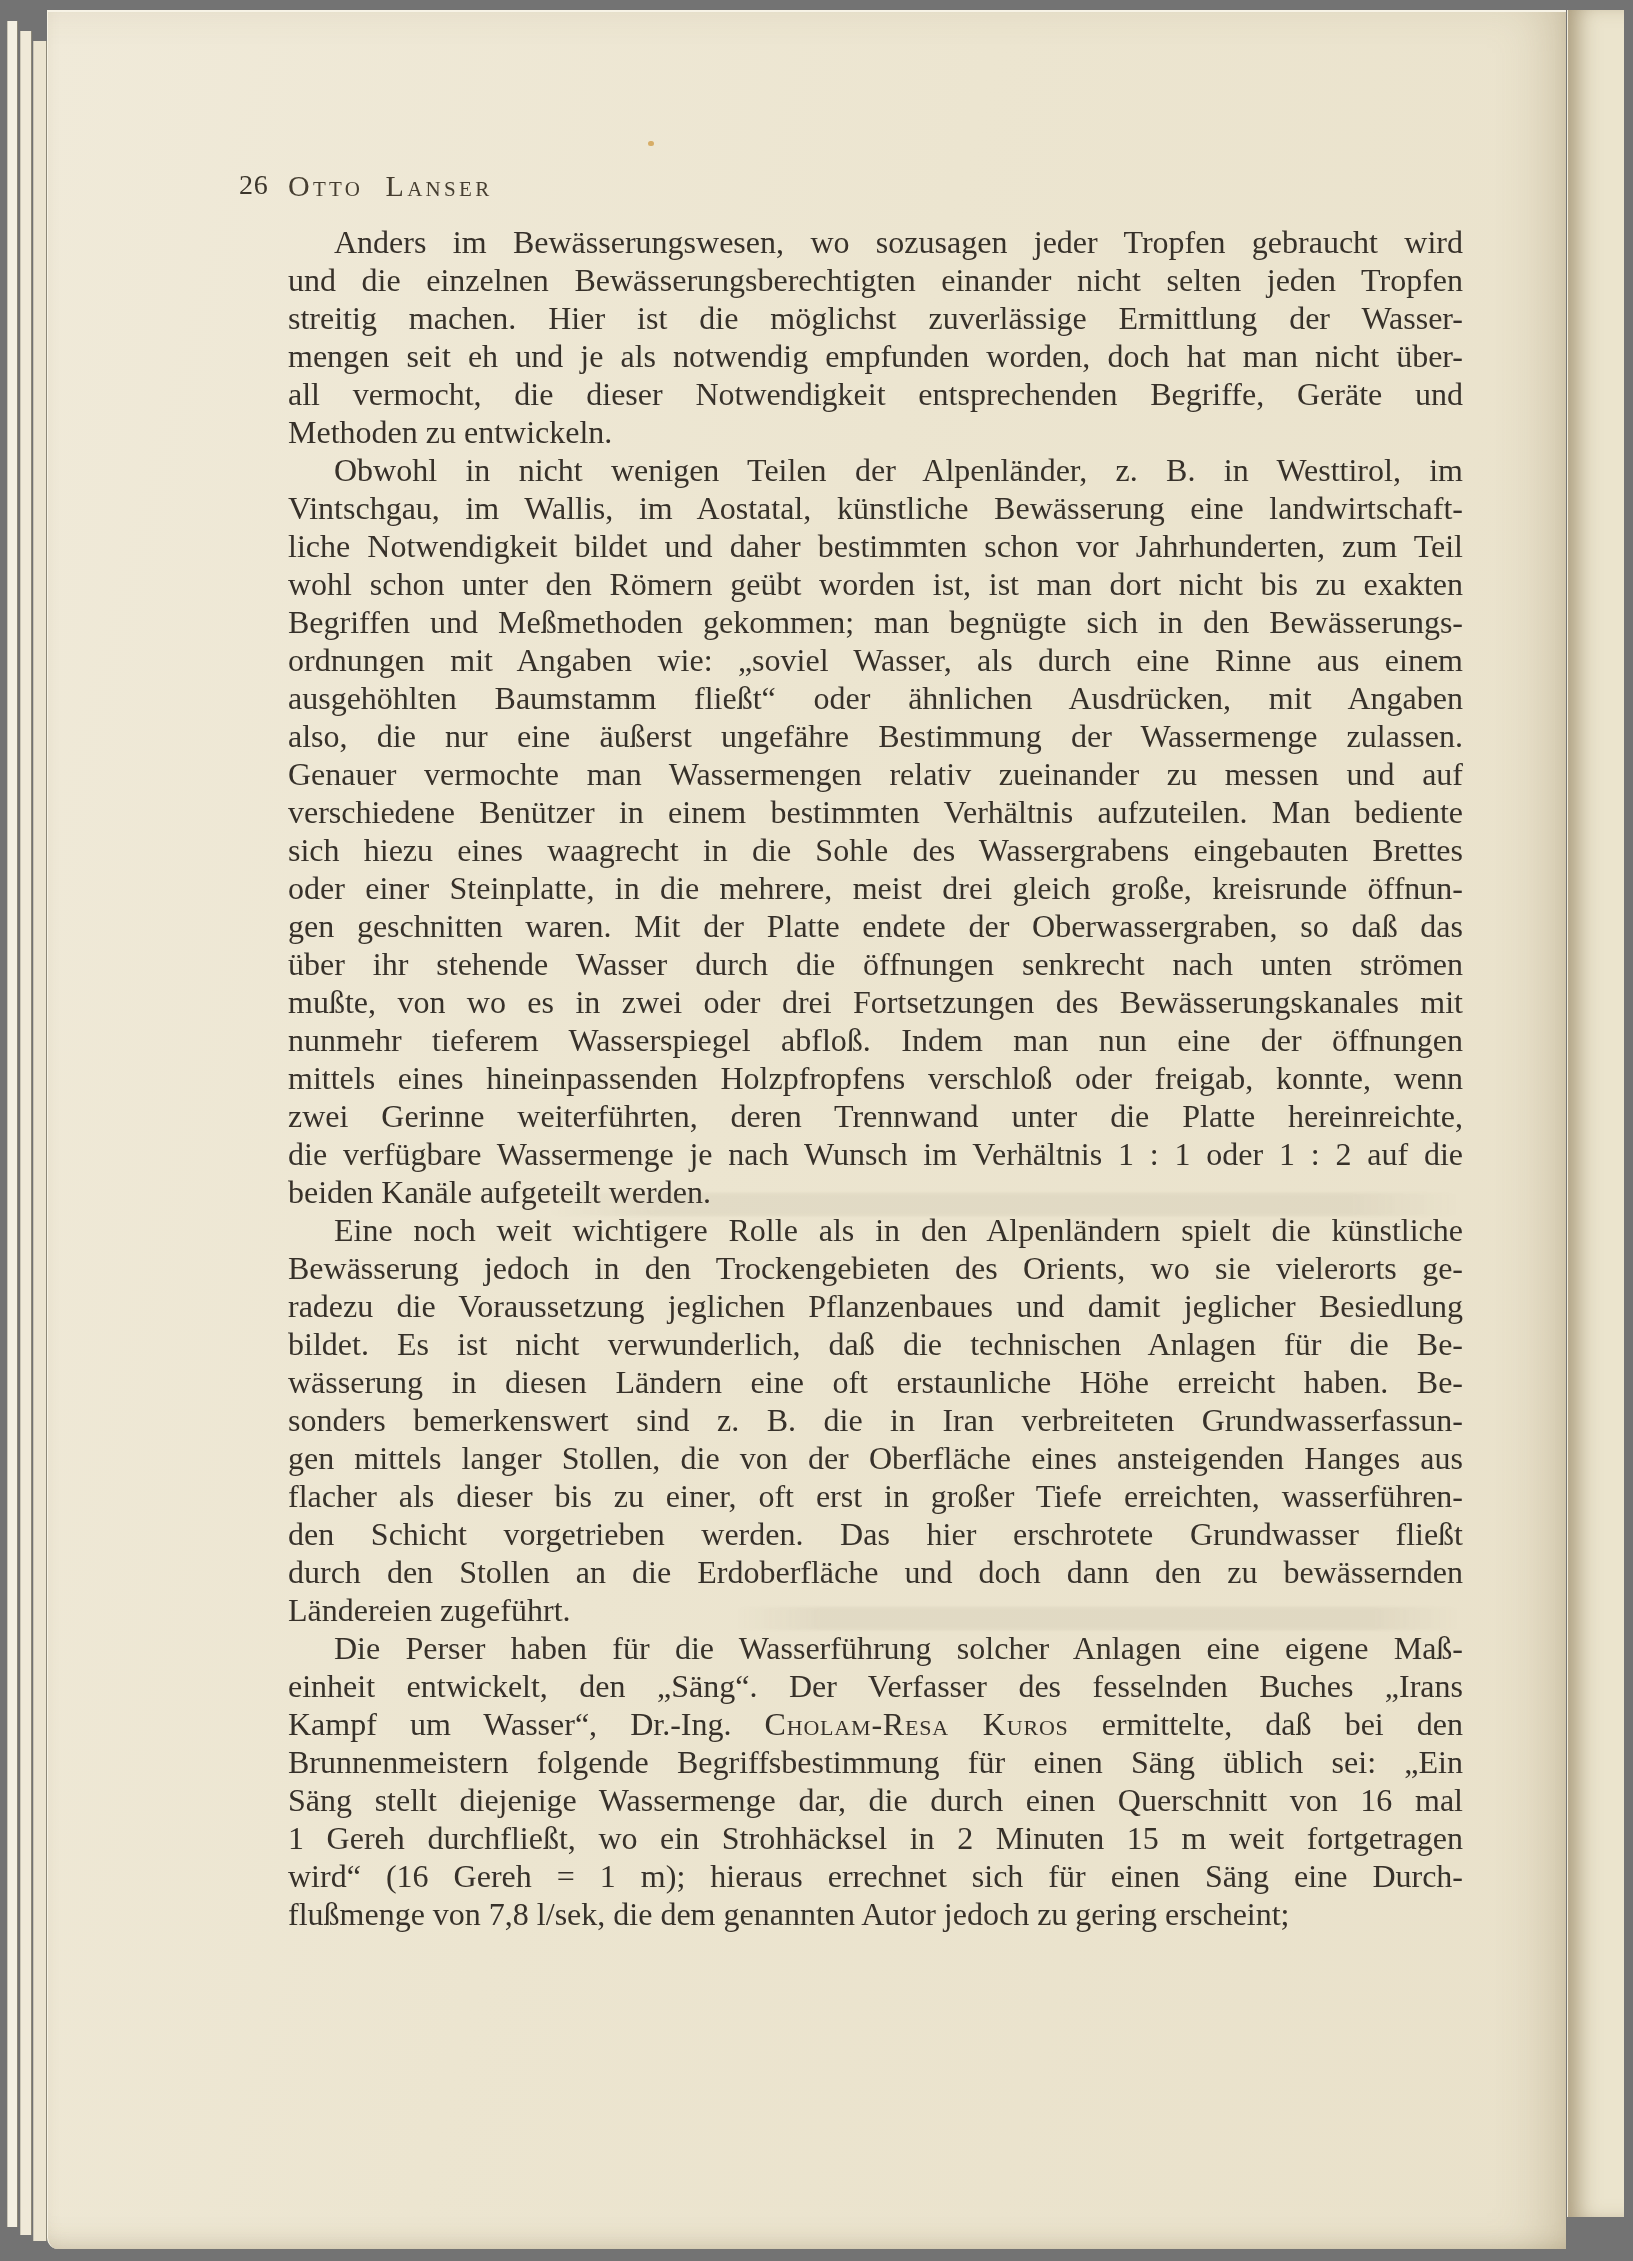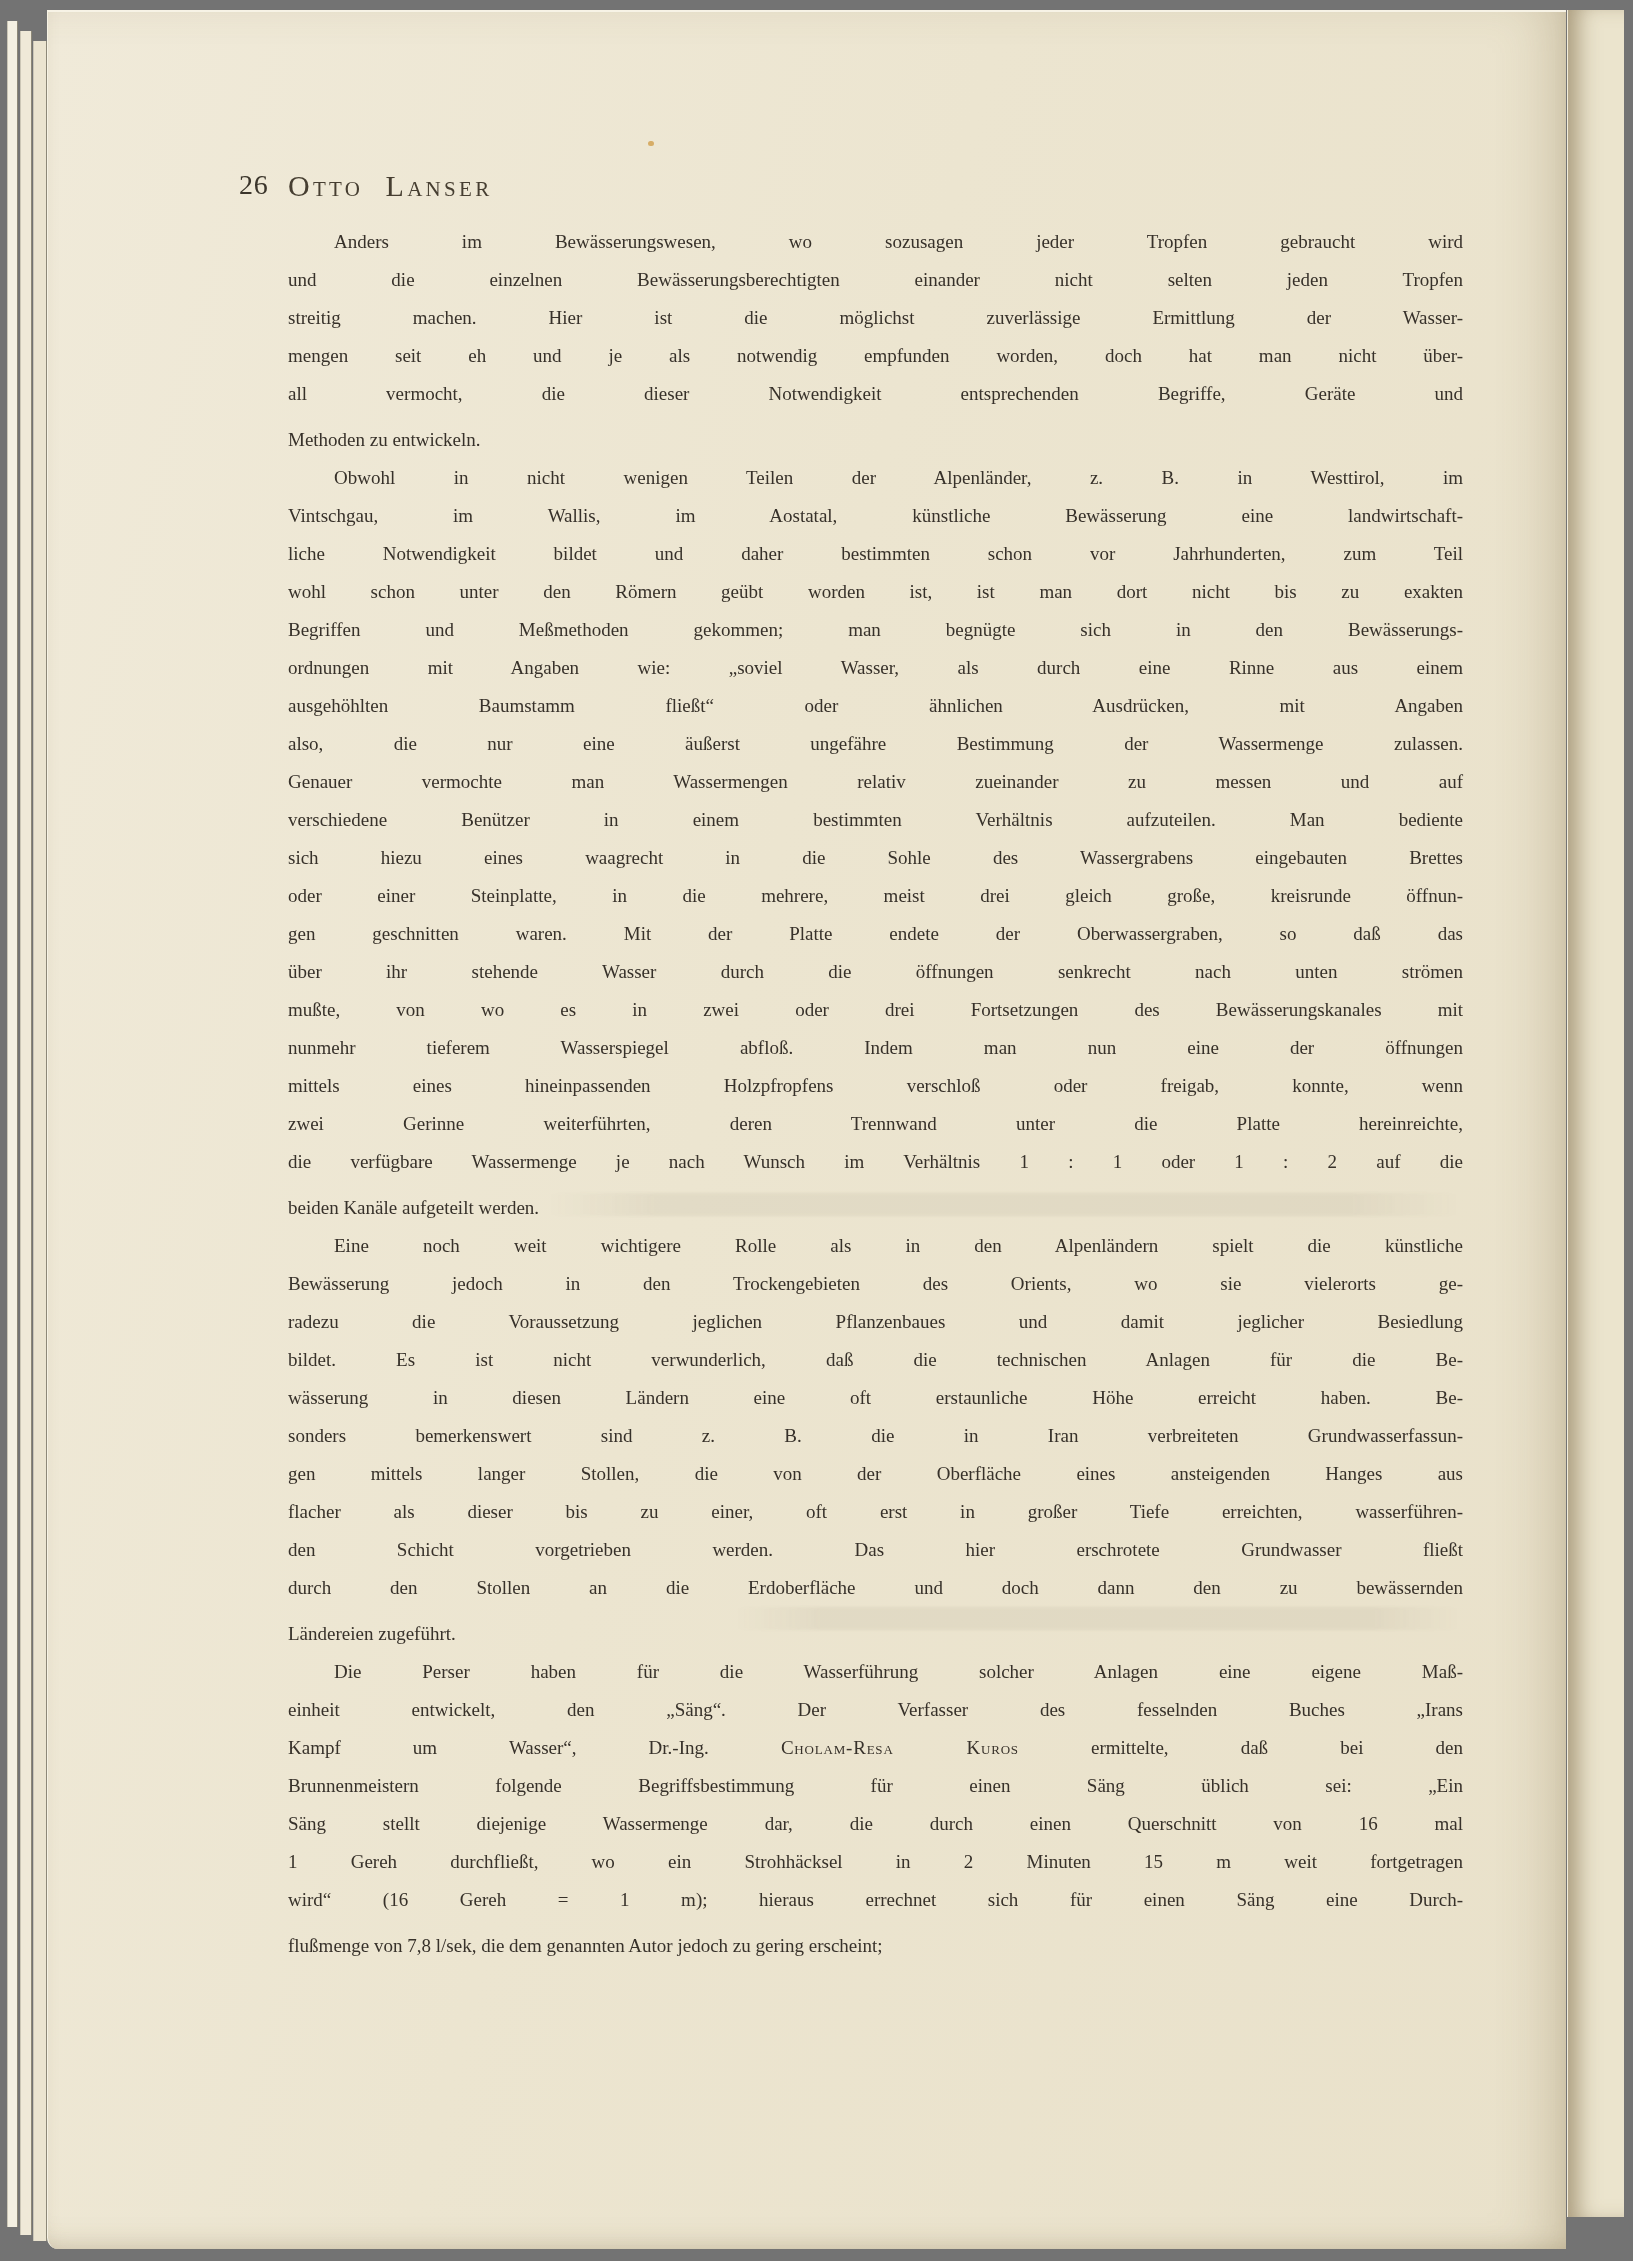--- a/index.html
+++ b/index.html
@@ -71,31 +71,31 @@
     font-size: 30px;
     letter-spacing: 3.3px;
     word-spacing: 11.4px;
     color: #463e31;
   }
   .text-block {
     position: absolute;
     left: 240px;
     top: 211px;
     width: 1175px;
-    font-size: 19px;
+    font-size: 32px;
     line-height: 38px;
     color: #37312a;
     text-align: justify;
   }
   .line {
     text-align: justify;
     text-align-last: justify;
     white-space: normal;
   }
-  .line.lastline { text-align-last: left; margin-top: 8px; }
+  .line.lastline { text-align-last: left; }
   .line.firstline { text-indent: 46px; }
   .sc { font-variant: small-caps; letter-spacing: 0.8px; }
   
   .speck {
     position: absolute;
     left: 600px;
     top: 129px;
     width: 5.7px;
     height: 5.7px;
     border-radius: 50%;

